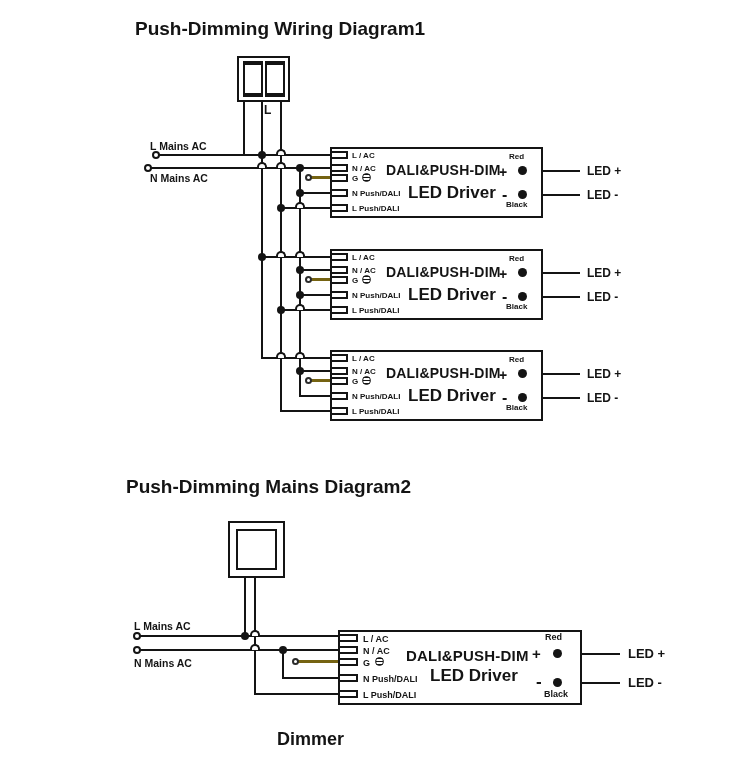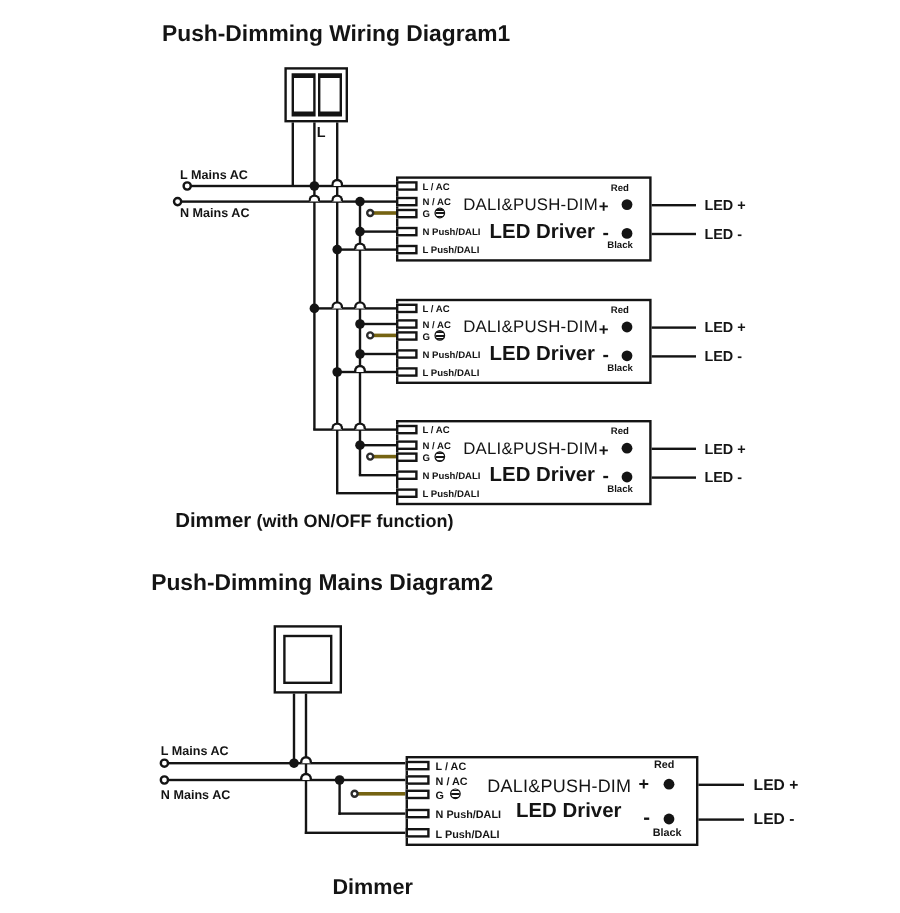--- a/index.html
+++ b/index.html
@@ -10,21 +10,21 @@
   .dot{position:absolute;width:8px;height:8px;background:#141414;border-radius:50%;z-index:4;}
   .odot{position:absolute;width:9px;height:9px;background:#141414;border-radius:50%;z-index:6;}
   .oc{position:absolute;width:8px;height:8px;border:2px solid #141414;background:#fff;border-radius:50%;box-sizing:border-box;z-index:4;}
   .hop{position:absolute;width:10px;height:6px;background:#fff;border:2px solid #141414;border-bottom:none;border-radius:6px 6px 0 0;box-sizing:border-box;z-index:3;}
   .box{position:absolute;background:#fff;border:2px solid #141414;box-sizing:border-box;z-index:5;}
   .trect{position:absolute;width:18px;height:8px;border:2px solid #141414;background:#fff;box-sizing:border-box;z-index:6;}
   .tl{position:absolute;font-weight:bold;font-size:8px;letter-spacing:0px;z-index:6;white-space:nowrap;}
   .tl2{position:absolute;font-weight:bold;font-size:9px;z-index:6;white-space:nowrap;}
   .title{position:absolute;font-weight:bold;font-size:19px;z-index:6;white-space:nowrap;}
   .mains{position:absolute;font-weight:bold;font-size:10.5px;z-index:6;white-space:nowrap;}
-  .bname1{position:absolute;font-weight:normal;font-size:14px;letter-spacing:.2px;z-index:6;white-space:nowrap;}
+  .bname1{position:absolute;font-weight:bold;font-size:14px;letter-spacing:.2px;z-index:6;white-space:nowrap;}
   .bname2{position:absolute;font-weight:bold;font-size:17px;z-index:6;white-space:nowrap;}
   .sm{position:absolute;font-weight:bold;font-size:8px;z-index:6;white-space:nowrap;}
   .sm2{position:absolute;font-weight:bold;font-size:9px;z-index:6;white-space:nowrap;}
   .pm{position:absolute;font-weight:bold;z-index:6;white-space:nowrap;}
   .led{position:absolute;font-weight:bold;font-size:12px;z-index:6;white-space:nowrap;}
   .led2{position:absolute;font-weight:bold;font-size:13px;z-index:6;white-space:nowrap;}
   .gl{position:absolute;height:3px;background:#756312;z-index:2;}
   .gc{position:absolute;width:7px;height:7px;border:2px solid #2b2b2b;background:#fff;border-radius:50%;box-sizing:border-box;z-index:4;}
   .gsym{position:absolute;width:9px;height:9px;border:1.5px solid #141414;border-radius:50%;box-sizing:border-box;
         background:repeating-linear-gradient(to bottom,#141414 0 1.5px,#fff 1.5px 3px);z-index:6;}
@@ -163,24 +163,20 @@
   <div class="bname2" style="left:408px;top:386px;">LED Driver</div>
   <div class="sm" style="left:509px;top:355px;">Red</div>
   <div class="pm" style="left:499px;top:367px;font-size:14px;">+</div>
   <div class="odot" style="left:518px;top:369px;"></div>
   <div class="pm" style="left:502px;top:389px;font-size:16px;">-</div>
   <div class="odot" style="left:518px;top:393px;"></div>
   <div class="sm" style="left:506px;top:403px;">Black</div>
   <div class="led" style="left:587px;top:367px;">LED +</div>
   <div class="led" style="left:587px;top:391px;">LED -</div>
 
-  <div class="cap" style="left:146px;top:424px;">
-    <span style="font-weight:bold;font-size:17px;">Dimmer</span>
-    <span style="font-weight:bold;font-size:15px;">(with ON/OFF function)</span>
-  </div>
 
   <div class="title" style="left:126px;top:476px;">Push-Dimming Mains Diagram2</div>
 
   <div class="dimouter" style="left:228px;top:521px;width:57px;height:57px;"></div>
   <div class="diminner2" style="left:236px;top:529px;width:41px;height:41px;"></div>
 
   <div class="v" style="left:244px;top:576px;height:61px;"></div>
   <div class="v" style="left:254px;top:576px;height:119px;"></div>
 
   <div class="mains" style="left:134px;top:620px;">L Mains AC</div>

